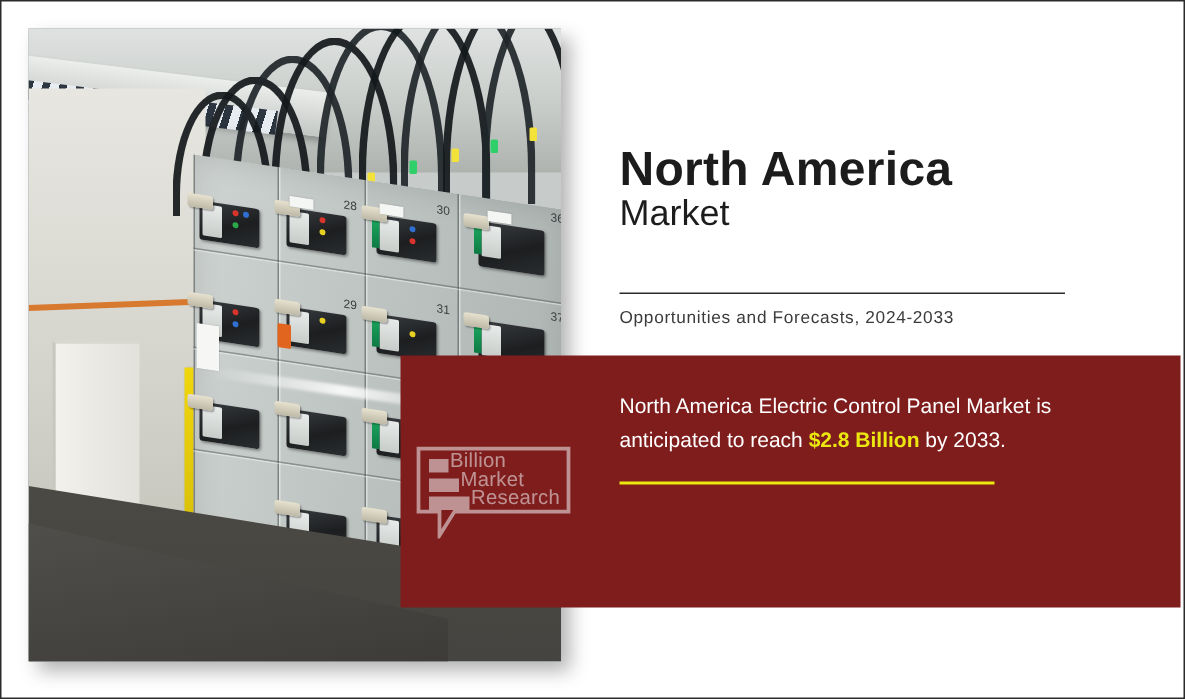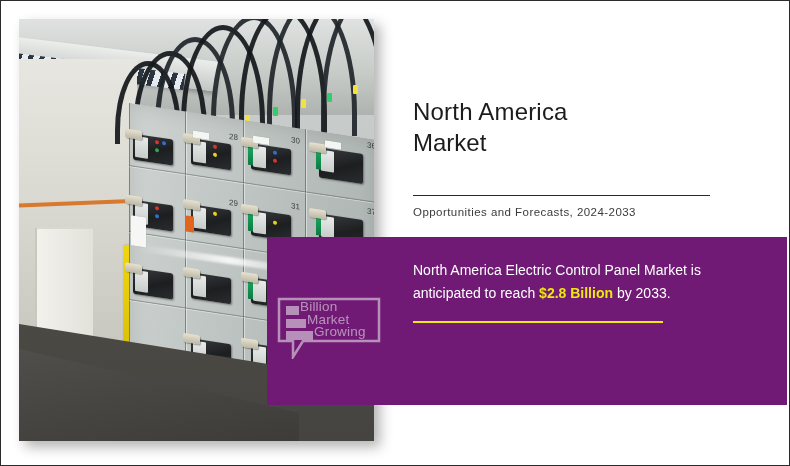--- a/index.html
+++ b/index.html
@@ -208,25 +208,25 @@
   }
 
   
   .headline {
     position: absolute;
     left: 412px;
     top: 96px;
     width: 370px;
   }
   .hl-line1 {
-    font-size: 24px;
+    font-size: 32px;
     color: #1c1c1c;
     letter-spacing: .2px;
     line-height: 30px;
-    font-weight: 400;
+    font-weight: 700;
   }
   .hl-line2 {
     font-size: 26px;
     font-weight: 700;
     color: #a89b07;
     letter-spacing: .4px;
     line-height: 32px;
   }
   .hl-line3 {
     font-size: 24px;
@@ -252,21 +252,21 @@
     font-weight: 400;
   }
 
   
   .stat-panel {
     position: absolute;
     left: 266px;
     top: 236px;
     width: 520px;
     height: 168px;
-    background: #701a75;
+    background: #7f1d1d;
   }
   .stat-text {
     position: absolute;
     left: 146px;
     top: 22px;
     width: 355px;
     font-size: 14px;
     line-height: 23px;
     color: #ffffff;
     font-weight: 400;
@@ -453,16 +453,16 @@
 
   <div class="watermark">
     <svg width="104" height="62" viewBox="0 0 104 62">
       <path d="M2 2 H102 V44 H26 L16 60 L16 44 H2 Z" fill="none" stroke="#f2f2f2" stroke-width="2.5"></path>
     </svg>
     <div class="wm-bar" style="left:9px;  top:9px;  width:13px; height:9px;"></div>
     <div class="wm-bar" style="left:9px;  top:22px; width:20px; height:9px;"></div>
     <div class="wm-bar" style="left:9px;  top:34px; width:27px; height:9px;"></div>
     <div class="wm-text" style="left:23px; top:3px;">Billion</div>
     <div class="wm-text" style="left:30px; top:16px;">Market</div>
-    <div class="wm-text" style="left:37px; top:28px;">Growing</div>
+    <div class="wm-text" style="left:37px; top:28px;">Research</div>
   </div>
 
 </div>
 
 </body></html>

